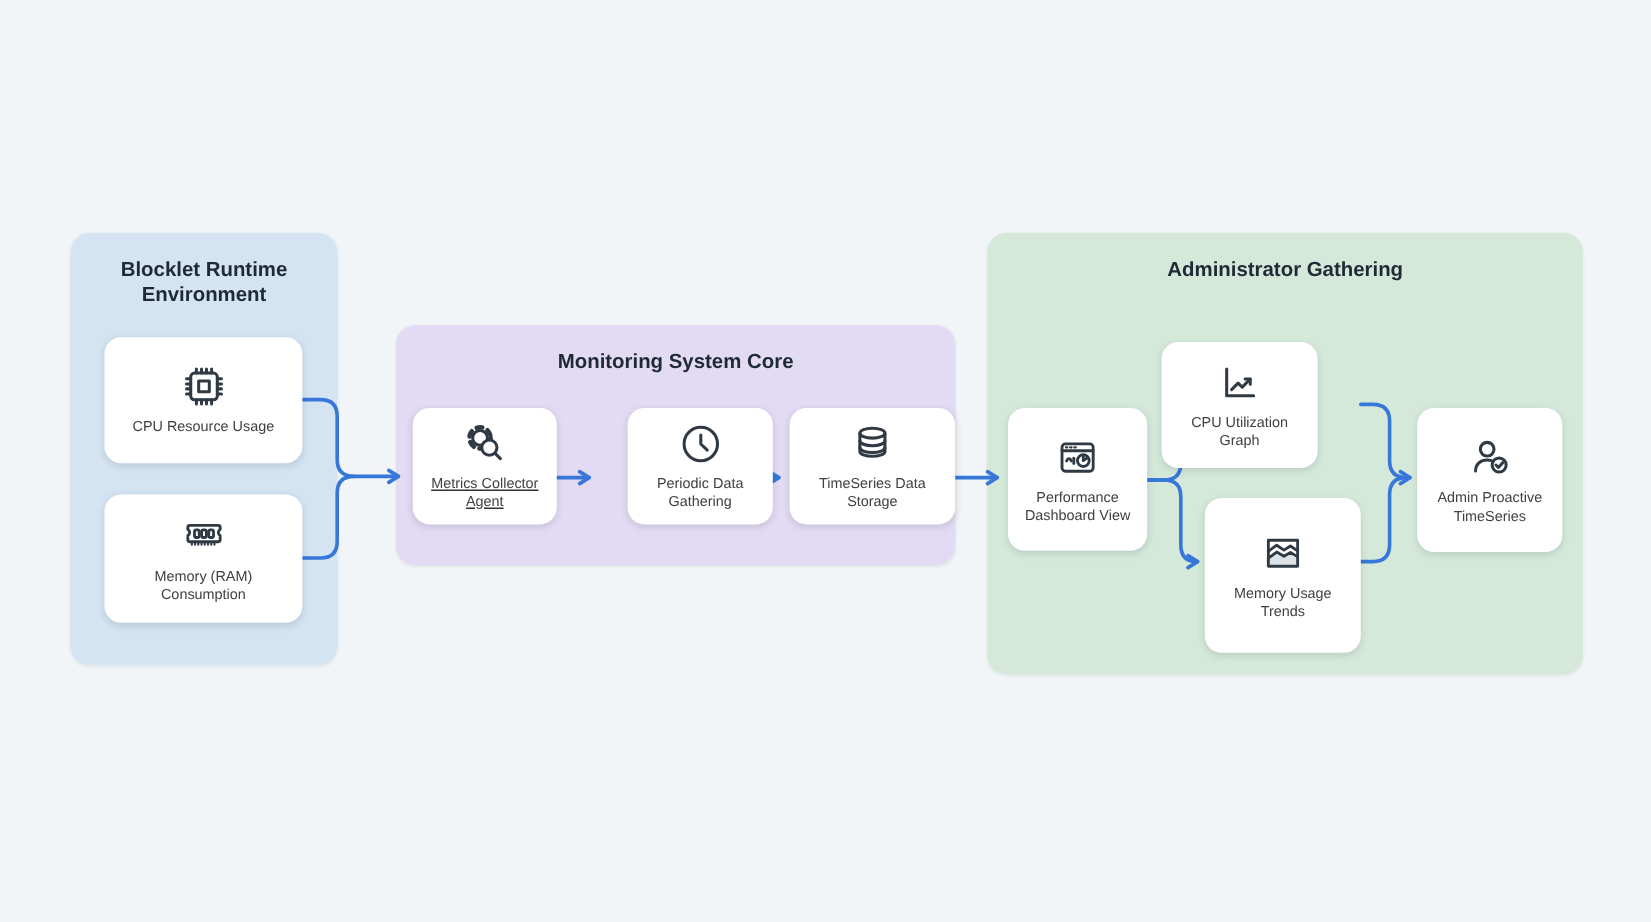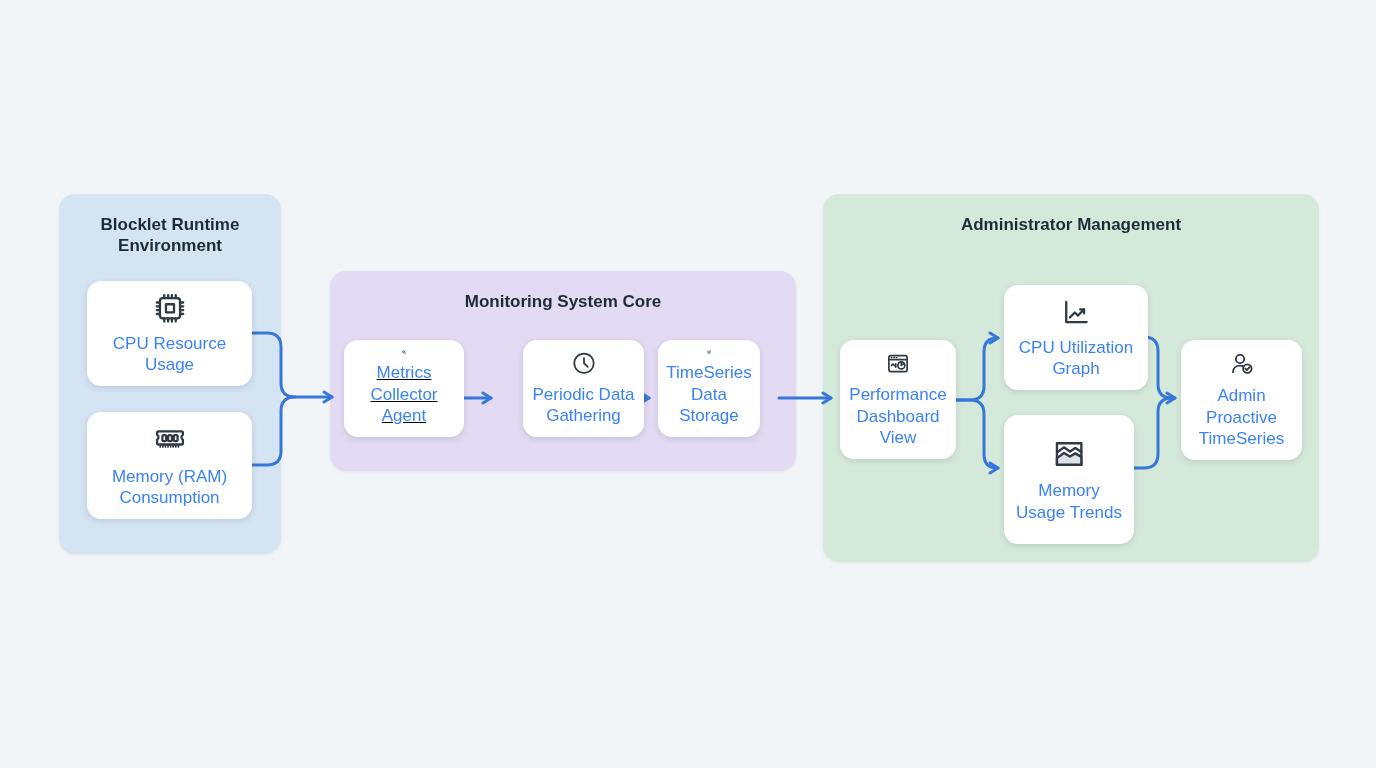--- a/index.html
+++ b/index.html
@@ -18,41 +18,41 @@
     text-align:center;font-size:17px;font-weight:600;color:#1e2a36;
     padding:20px 24px 0 24px;line-height:1.25;
   }
   .node{
     position:absolute;background:#ffffff;border-radius:14px;
     box-shadow:0 2px 6px rgba(25,40,60,.14);
     display:flex;flex-direction:column;align-items:center;justify-content:center;
     gap:7px;padding:10px 8px;box-sizing:border-box;
   }
   .node-label{
-    font-size:17px;font-weight:500;color:#3b82f6;text-align:center;line-height:1.28;
+    font-size:12px;font-weight:500;color:#404040;text-align:center;line-height:1.28;
   }
   .icon{width:38px;height:38px;display:block;}
   .icon *{vector-effect:none;}
   svg.connectors{position:absolute;left:0;top:0;pointer-events:none;}
 </style>
 </head>
 <body>
 
 <div class="canvas">
 
   <div class="group" style="left:59px;top:194px;width:222px;height:360px;background:#d4e4f3;">
     <div class="group-title">Blocklet Runtime Environment</div>
   </div>
 
   <div class="group" style="left:330px;top:271px;width:466px;height:200px;background:#e3daf3;">
     <div class="group-title">Monitoring System Core</div>
   </div>
 
   <div class="group" style="left:823px;top:194px;width:496px;height:368px;background:#d5e9db;">
-    <div class="group-title">Administrator Management</div>
+    <div class="group-title">Administrator Gathering</div>
   </div>
 
   <svg class="connectors" width="1376" height="768" viewBox="0 0 1376 768" fill="none">
     <defs>
       <marker id="ah" markerUnits="userSpaceOnUse" markerWidth="13" markerHeight="15" refX="10" refY="7" orient="auto">
         <path d="M2 2 L10 7 L2 12" fill="none" stroke="#3777d9" stroke-width="3" stroke-linecap="round" stroke-linejoin="round"></path>
       </marker>
     </defs>
     <g stroke="#3777d9" stroke-width="3" stroke-linecap="round" stroke-linejoin="round">
 
@@ -112,21 +112,21 @@
   </div>
 
   <div class="node" style="left:501px;top:340px;width:121px;height:97px;margin-left:22px;">
     <svg class="icon" viewBox="0 0 24 24" stroke="#2f3a44" stroke-width="1.6" stroke-linecap="round" stroke-linejoin="round" fill="none">
       <circle cx="12" cy="12" r="8.8"></circle>
       <path d="M12 7.3 V12 L15.4 15.2"></path>
     </svg>
     <div class="node-label">Periodic Data Gathering</div>
   </div>
 
-  <div class="node" style="left:658px;top:340px;width:102px;height:97px;justify-content:space-between;">
+  <div class="node" style="left:658px;top:340px;width:138px;height:97px;">
     <svg class="icon" viewBox="0 0 24 24" stroke="#2f3a44" stroke-width="1.6" stroke-linecap="round" stroke-linejoin="round" fill="none">
       <ellipse cx="12" cy="6.3" rx="6.6" ry="2.6"></ellipse>
       <path d="M5.4 6.3 V15.9 a6.6 2.6 0 0 0 13.2 0 V6.3"></path>
       <path d="M5.4 10.3 a6.6 2.6 0 0 0 13.2 0"></path>
       <path d="M5.4 13.9 a6.6 2.6 0 0 0 13.2 0"></path>
     </svg>
     <div class="node-label">TimeSeries Data Storage</div>
   </div>
 
   <div class="node" style="left:840px;top:340px;width:116px;height:119px;">
@@ -137,21 +137,21 @@
         <path d="M5.9 6.8 h0.7 M8.1 6.8 h0.7 M10.3 6.8 h0.7"></path>
       </g>
       <path d="M6.2 14 c0.7 -1.7 1.8 -1.7 2.5 0"></path>
       <path d="M10 12.5 V15.3"></path>
       <circle cx="15" cy="13.8" r="3.1"></circle>
       <path d="M15 13.8 V10.9 M15 13.8 L17.3 12.2"></path>
     </svg>
     <div class="node-label">Performance Dashboard View</div>
   </div>
 
-  <div class="node" style="left:1004px;top:285px;width:144px;height:105px;">
+  <div class="node" style="left:968px;top:285px;width:130px;height:105px;">
     <svg class="icon" viewBox="0 0 24 24" stroke="#2f3a44" stroke-width="1.6" stroke-linecap="round" stroke-linejoin="round" fill="none">
       <path d="M5.2 4.8 V18.8 H19.4"></path>
       <path d="M7.8 15.6 L11.2 12.2 L13.4 14.3 L17.6 10"></path>
       <path d="M14.9 10 H17.6 V12.7"></path>
     </svg>
     <div class="node-label">CPU Utilization Graph</div>
   </div>
 
   <div class="node" style="left:1004px;top:415px;width:130px;height:129px;">
     <svg class="icon" viewBox="0 0 24 24" stroke="#2f3a44" stroke-width="1.5" stroke-linecap="round" stroke-linejoin="round" fill="none">

